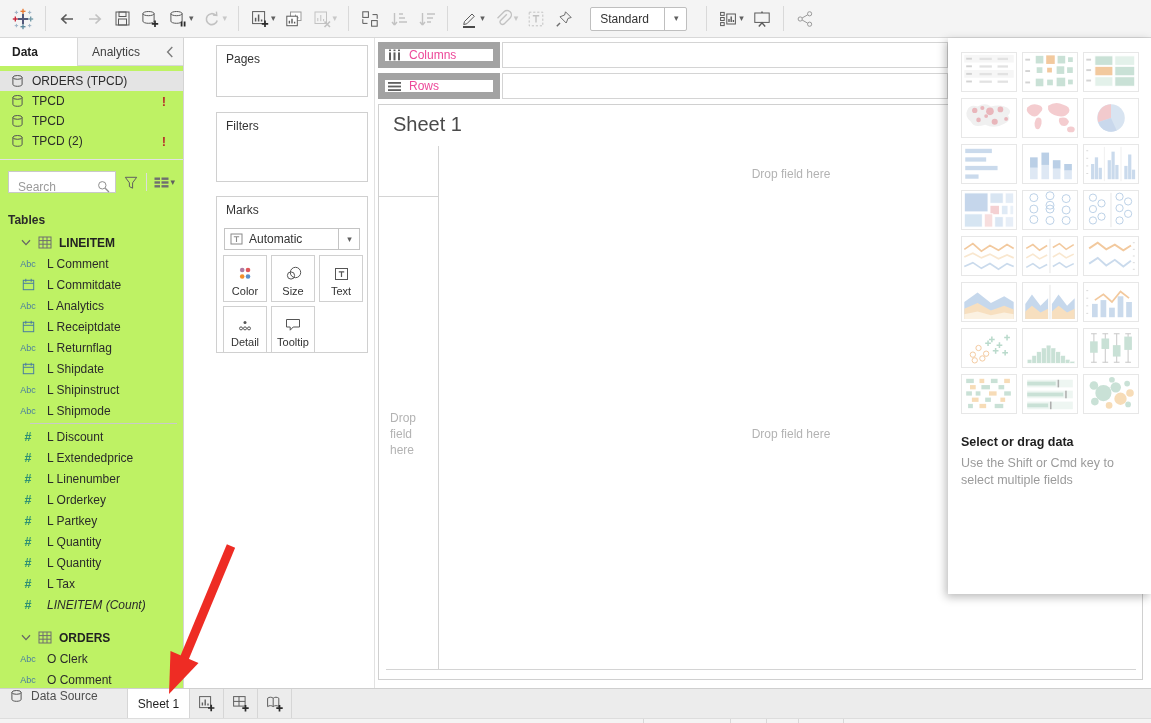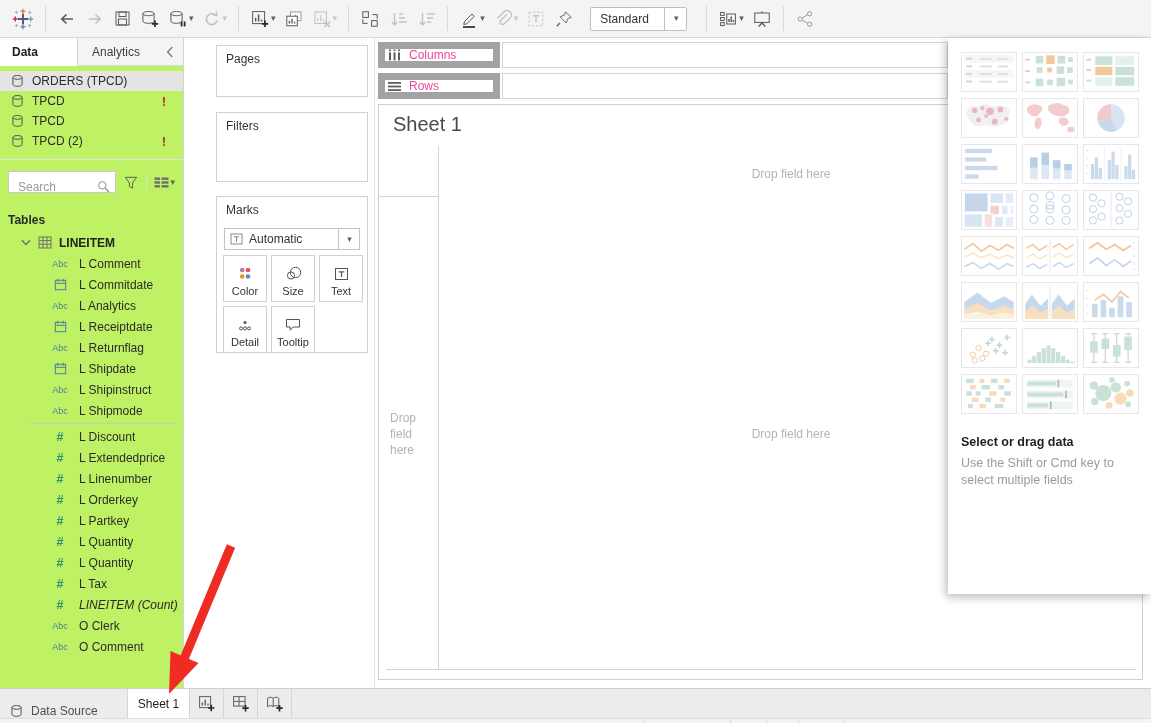--- a/index.html
+++ b/index.html
@@ -36,21 +36,21 @@
   .ds-warn{color:#b7352c;font-weight:bold;margin-right:6px;font-size:13px}
   .search-row{border-top:1px solid #e2e2e2;display:flex;align-items:center;padding:7px 6px 7px 8px;gap:5px}
   .search-box{flex:1;display:flex;align-items:center;border:1px solid #c9c9c9;height:22px;
               padding:9px 5px 0 7px;box-sizing:border-box;background:#fff}
   .search-box input{border:0;outline:0;flex:1;width:70px;font:inherit;color:#333;background:transparent}
   .search-box input::placeholder{color:#9b9b9b}
   .sr-sep{width:1px;height:18px;background:#ddd}
   .tables-label{padding:9px 0 5px 8px;font-weight:bold;color:#2b2b2b}
   .group-header{height:21px;display:flex;align-items:center;gap:7px;padding-left:21px;font-weight:bold;color:#222}
   .group-orders{margin-top:12px}
-  .field-row{height:21px;display:flex;align-items:center;padding-left:48px;gap:7px}
+  .field-row{height:21px;display:flex;align-items:center;padding-left:16px;gap:7px}
   .fi{width:24px;display:flex;justify-content:center;align-items:center;flex:none}
   .fi-abc{color:#4a7d9f;font-size:9px}
   .fi-num{color:#2e9073;font-size:12.5px;font-weight:bold}
   .field-label{color:#2b2b2b;white-space:nowrap}
   .field-label.it{font-style:italic}
   .field-divider{height:1px;background:#c9c9c9;margin:2px 6px 2px 30px}
   
   .cards{position:absolute;left:208px;top:38px;width:167px;height:650px;background:#fff;
          border-right:1px solid #e2e2e2;box-sizing:border-box}
   .card{position:absolute;left:8px;width:152px;border:1px solid #d0d0d0;box-sizing:border-box;background:#fff}
@@ -86,21 +86,21 @@
   
   .showme-panel{position:absolute;left:948px;top:38px;width:203px;height:556px;background:#fff;
                 box-shadow:-2px 3px 9px rgba(0,0,0,.28);box-sizing:border-box;padding:14px 0 0 13px;z-index:5}
   .showme-grid{display:grid;grid-template-columns:repeat(3,56px);gap:6px 5px}
   .sm-thumb{width:56px;height:40px;border:1px solid #e2e2e2;background:#fff;box-sizing:border-box;opacity:.8}
   .sm-header{margin:21px 2px 6px 0;font-weight:bold;color:#1f1f1f;font-size:12.5px}
   .sm-help{width:162px;color:#9b9b9b;font-size:12.5px;line-height:17px}
   
   .bottom-bar{position:absolute;left:0;top:688px;width:1151px;height:30px;background:#ececec;
               border-top:1px solid #cfcfcf;display:flex;box-sizing:border-box}
-  .bb-datasource{width:128px;display:flex;align-items:flex-end;gap:8px;padding-left:10px;
+  .bb-datasource{width:128px;display:flex;align-items:flex-start;gap:8px;padding-left:10px;
                  border-right:1px solid #d6d6d6;color:#4f4f4f;box-sizing:border-box}
   .bb-sheet-tab{min-width:62px;display:flex;align-items:center;justify-content:center;background:#fff;
                 border-right:1px solid #d6d6d6;color:#1f1f1f;padding:0 6px;box-sizing:border-box}
   .bb-btn{width:33px;display:flex;align-items:center;justify-content:center;border-right:1px solid #d6d6d6}
   .status-strip{position:absolute;left:0;top:718px;width:1151px;height:5px;background:#f4f4f4;border-top:1px solid #ddd}
   .st-sep{position:absolute;top:719px;width:1px;height:4px;background:#d8d8d8}
   
   .arrow-overlay{position:absolute;left:0;top:0;width:1151px;height:723px;z-index:20;pointer-events:none}
 </style>
 </head>
@@ -496,20 +496,34 @@
         <span class="fi fi-num">#</span>
         <span class="field-label">L Quantity</span>
       </div>
       <div class="field-row">
         <span class="fi fi-num">#</span>
         <span class="field-label">L Tax</span>
       </div>
       <div class="field-row">
         <span class="fi fi-num">#</span>
         <span class="field-label it">LINEITEM (Count)</span>
+      </div>
+      <div class="group-header group-orders">
+        <span>
+          <svg width="10" height="7" viewBox="0 0 10 7">
+            <path d="M1 1.3 L5 5.6 L9 1.3" stroke="#666" fill="none" stroke-width="1.3"></path>
+          </svg>
+        </span>
+        <span>
+          <svg width="14" height="13" viewBox="0 0 14 13">
+            <rect x="1" y="1" width="12" height="11" stroke="#6f6f6f" fill="none"></rect>
+            <path d="M1 4.6 H13 M1 8.2 H13 M5 1 V12 M9 1 V12" stroke="#6f6f6f"></path>
+          </svg>
+        </span>
+        <span>ORDERS</span>
       </div>
       <div class="field-row">
         <span class="fi fi-abc">Abc</span>
         <span class="field-label">O Clerk</span>
       </div>
       <div class="field-row">
         <span class="fi fi-abc">Abc</span>
         <span class="field-label">O Comment</span>
       </div>
     </div>

